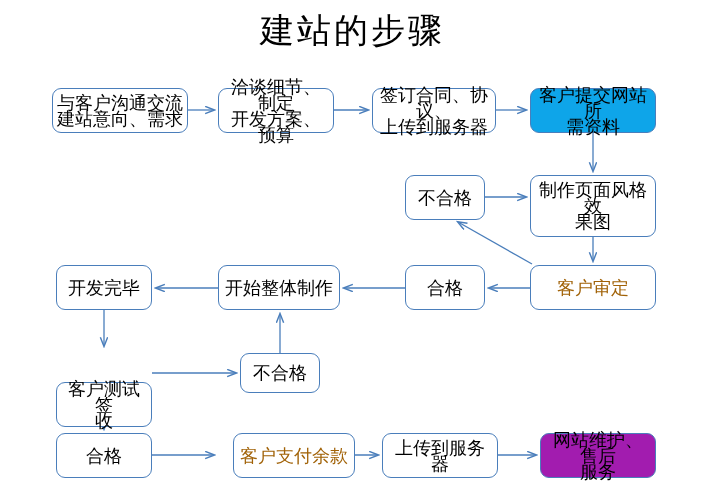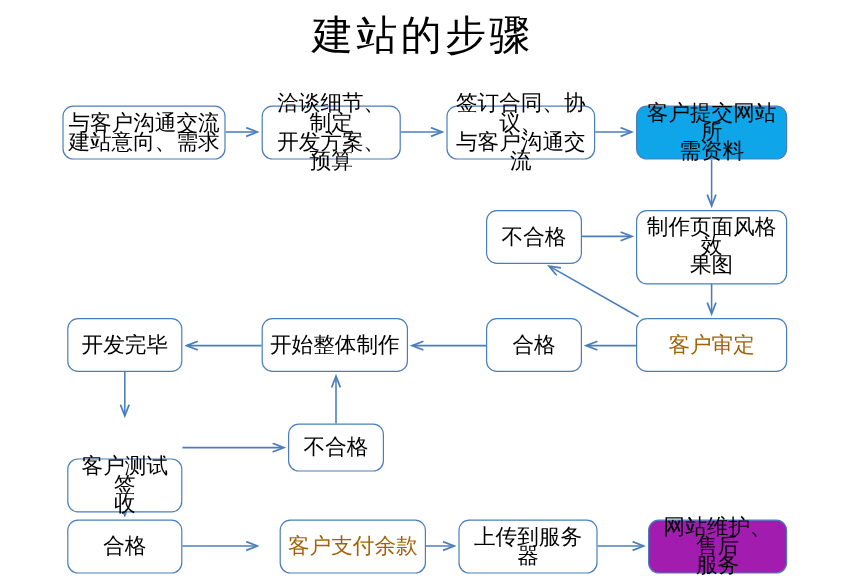--- a/index.html
+++ b/index.html
@@ -90,21 +90,21 @@
         <polyline points="498,455 536,455" fill="none" stroke="#4A7EBB" stroke-width="1.3" marker-end="url(#arrowhead)"></polyline>
       </g>
   </svg>
 
   <div id="nodes-group">
       <div class="node" style="left: 52px; top: 88px; width: 136px; height: 45px; border-color: rgb(74, 126, 187); background: rgb(255, 255, 255); color: rgb(0, 0, 0);"><span>与客户沟通交流
 建站意向、需求</span></div>
       <div class="node" style="left: 218px; top: 88px; width: 116px; height: 45px; border-color: rgb(74, 126, 187); background: rgb(255, 255, 255); color: rgb(0, 0, 0);"><span>洽谈细节、制定
 开发方案、预算</span></div>
       <div class="node" style="left: 372px; top: 88px; width: 124px; height: 45px; border-color: rgb(74, 126, 187); background: rgb(255, 255, 255); color: rgb(0, 0, 0);"><span>签订合同、协议、
-与客户沟通交流</span></div>
+上传到服务器</span></div>
       <div class="node" style="left: 530px; top: 88px; width: 126px; height: 45px; border-color: rgb(74, 126, 187); background: #0ea5e9; color: rgb(0, 0, 0);"><span>客户提交网站所
 需资料</span></div>
       <div class="node" style="left: 405px; top: 175px; width: 80px; height: 45px; border-color: rgb(74, 126, 187); background: rgb(255, 255, 255); color: rgb(0, 0, 0);"><span>不合格</span></div>
       <div class="node" style="left: 530px; top: 175px; width: 126px; height: 62px; border-color: rgb(74, 126, 187); background: rgb(255, 255, 255); color: rgb(0, 0, 0);"><span>制作页面风格效
 果图</span></div>
       <div class="node" style="left: 56px; top: 265px; width: 96px; height: 45px; border-color: rgb(74, 126, 187); background: rgb(255, 255, 255); color: rgb(0, 0, 0);"><span>开发完毕</span></div>
       <div class="node" style="left: 218px; top: 265px; width: 122px; height: 45px; border-color: rgb(74, 126, 187); background: rgb(255, 255, 255); color: rgb(0, 0, 0);"><span>开始整体制作</span></div>
       <div class="node" style="left: 405px; top: 265px; width: 80px; height: 45px; border-color: rgb(74, 126, 187); background: rgb(255, 255, 255); color: rgb(0, 0, 0);"><span>合格</span></div>
       <div class="node" style="left: 530px; top: 265px; width: 126px; height: 45px; border-color: rgb(74, 126, 187); background: rgb(255, 255, 255); color: #a16207;"><span>客户审定</span></div>
       <div class="node" style="left: 56px; top: 350px; width: 96px; height: 45px; border-color: rgb(74, 126, 187); background: rgb(255, 255, 255); color: rgb(0, 0, 0); margin-top: 32px;"><span>客户测试签

